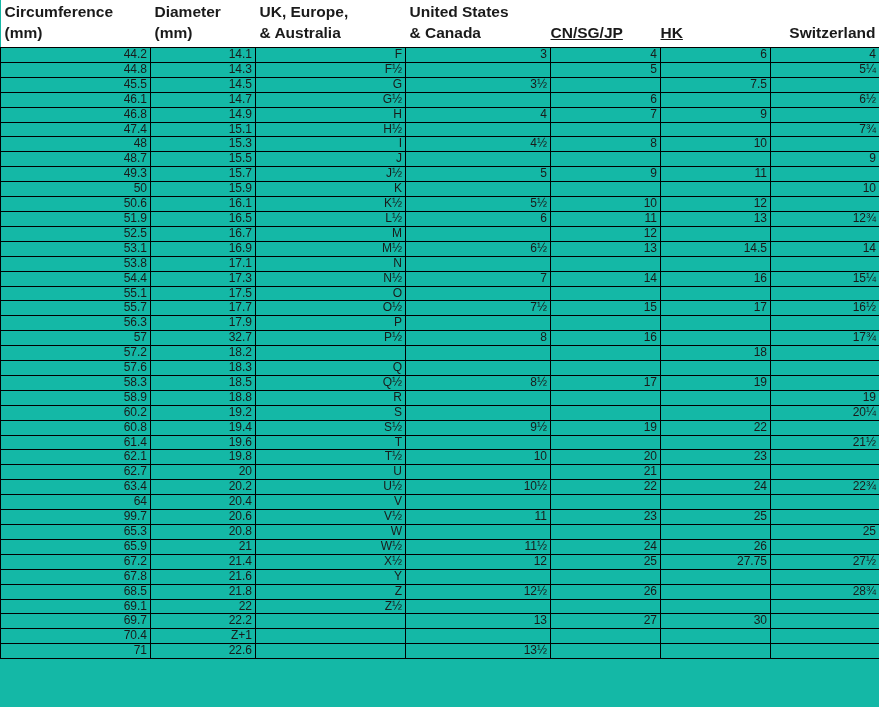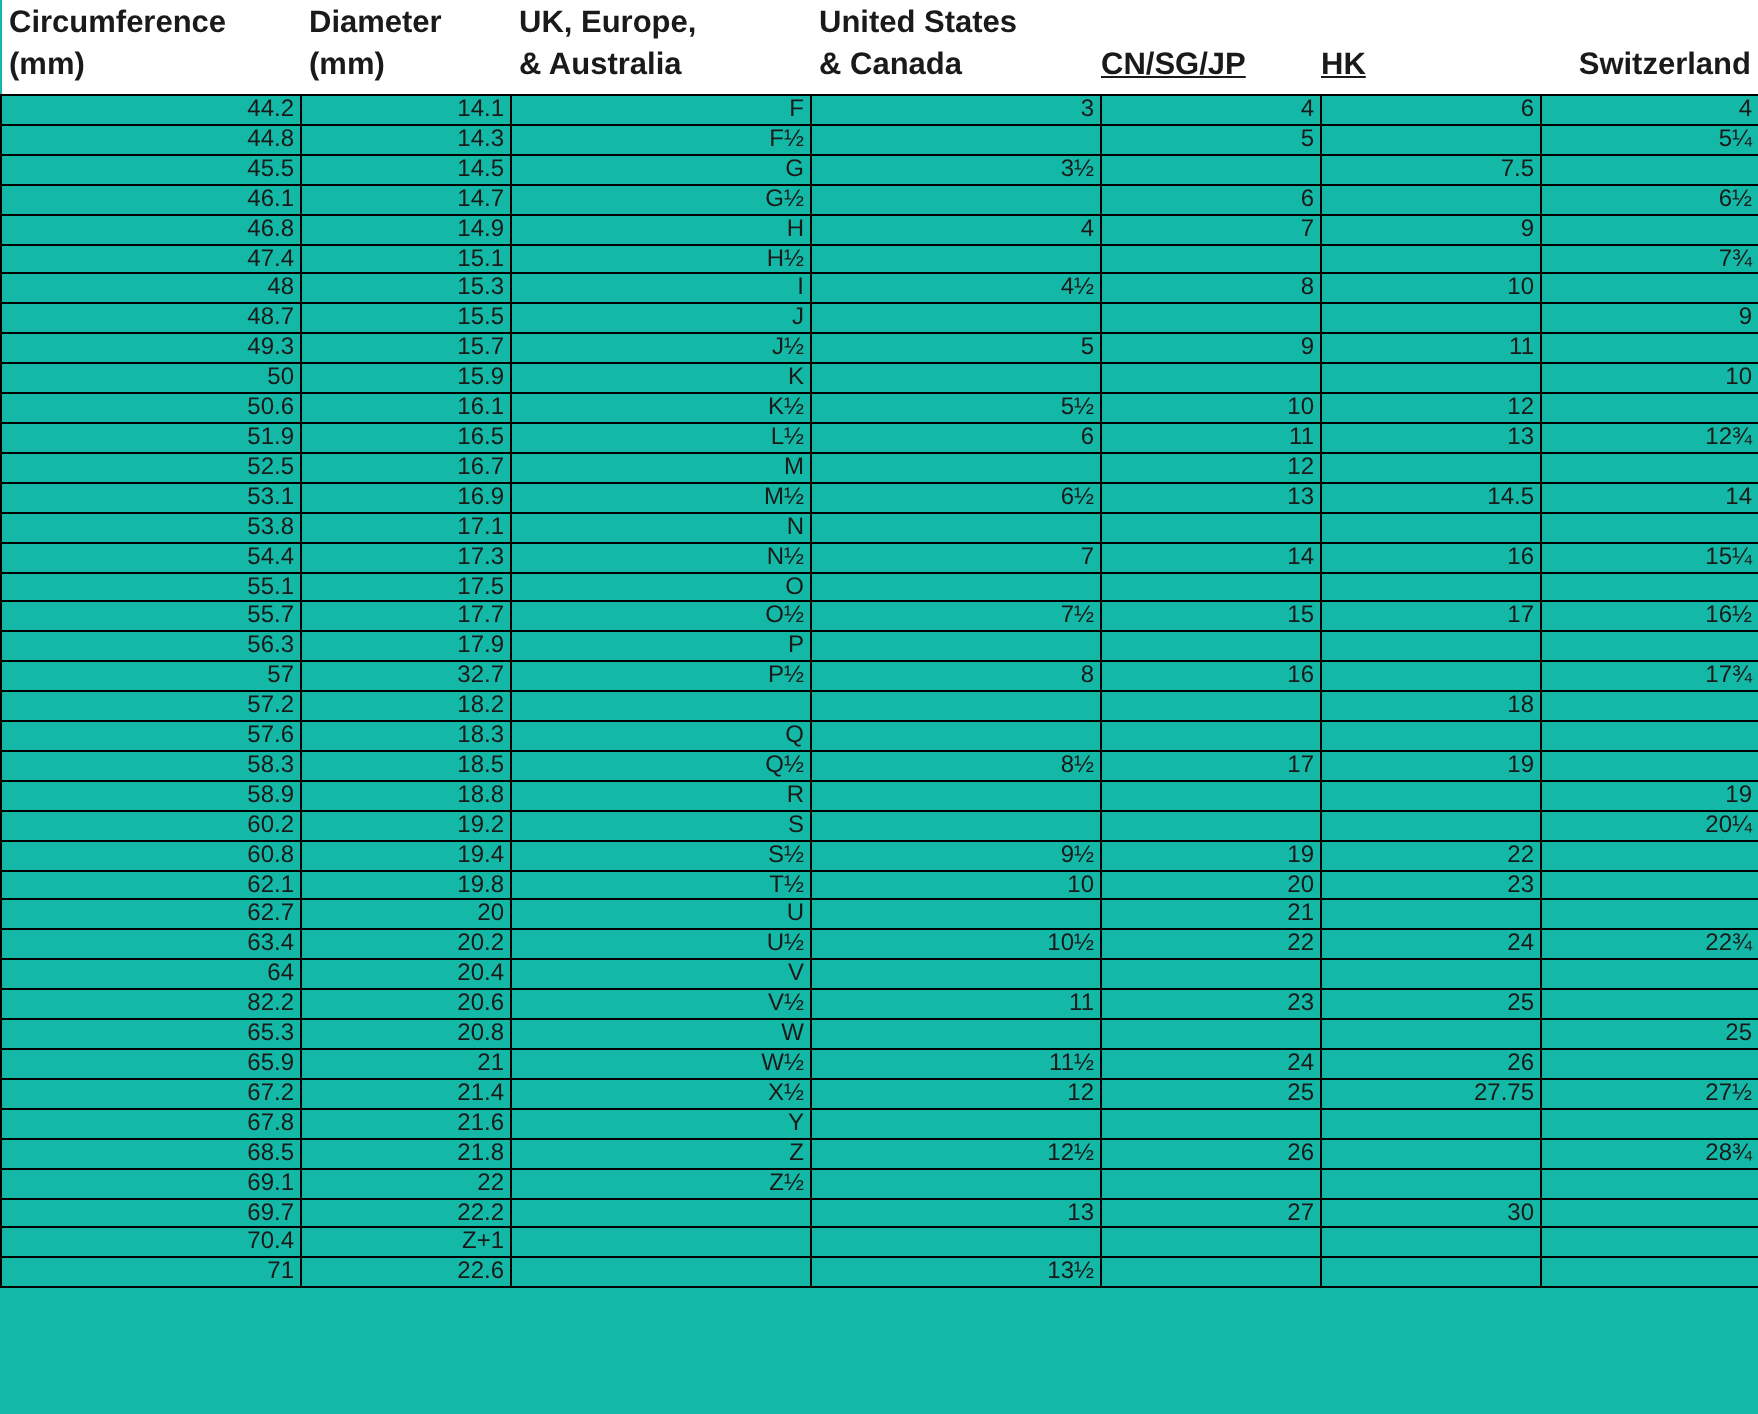--- a/index.html
+++ b/index.html
@@ -326,20 +326,29 @@
         <tr>
           <td>60.8</td>
           <td>19.4</td>
           <td>S½</td>
           <td>9½</td>
           <td>19</td>
           <td>22</td>
           <td></td>
         </tr>
         <tr>
+          <td>61.4</td>
+          <td>19.6</td>
+          <td>T</td>
+          <td></td>
+          <td></td>
+          <td></td>
+          <td>21½</td>
+        </tr>
+        <tr>
           <td>62.1</td>
           <td>19.8</td>
           <td>T½</td>
           <td>10</td>
           <td>20</td>
           <td>23</td>
           <td></td>
         </tr>
         <tr>
           <td>62.7</td>
@@ -362,21 +371,21 @@
         <tr>
           <td>64</td>
           <td>20.4</td>
           <td>V</td>
           <td></td>
           <td></td>
           <td></td>
           <td></td>
         </tr>
         <tr>
-          <td>82.2</td>
+          <td>99.7</td>
           <td>20.6</td>
           <td>V½</td>
           <td>11</td>
           <td>23</td>
           <td>25</td>
           <td></td>
         </tr>
         <tr>
           <td>65.3</td>
           <td>20.8</td>

